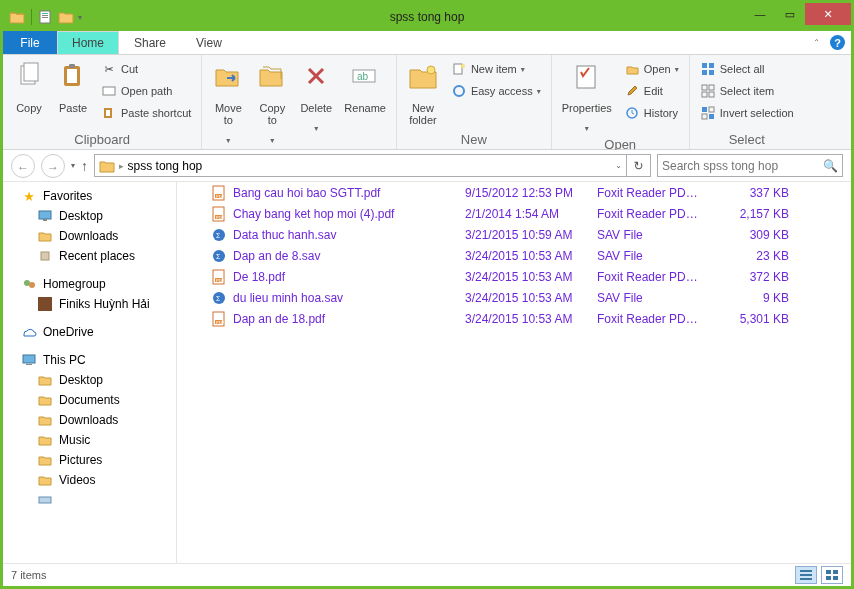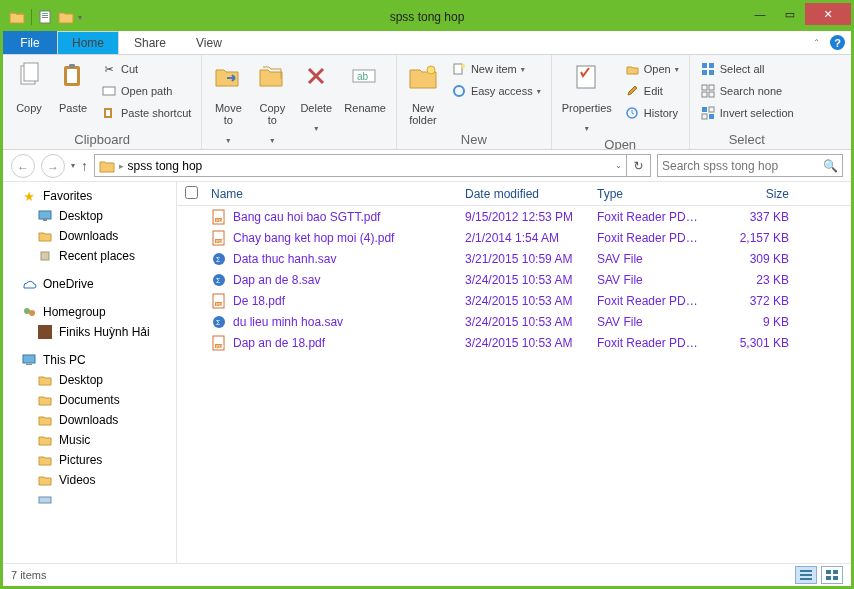--- a/index.html
+++ b/index.html
@@ -14,21 +14,21 @@
 .titlebar .title { position: absolute; left: 0; right: 0; text-align: center; font-size: 12px; color: #222; pointer-events: none; }
 .titlebar .winbtns { position: absolute; right: 0; top: 0; display: flex; }
 .winbtn { width: 30px; height: 22px; display: flex; align-items: center; justify-content: center; font-size: 11px; color: #222; }
 .winbtn.close { background: #c75050; color: #fff; width: 46px; }
 .folder-icon-small { width: 16px; height: 14px; }
 
 
 .tabrow { height: 24px; display: flex; align-items: stretch; background: #fff; border-bottom: 1px solid #d6d6d6; position: relative; }
 .file-tab { width: 54px; background: #1979ca; color: #fff; font-size: 12px; display: flex; align-items: center; justify-content: center; }
 .tab { padding: 0 14px; font-size: 12px; display: flex; align-items: center; border: 1px solid transparent; border-bottom: none; color: #444; }
-.tab.active { background: #0ea5e9; border-color: #d6d6d6; }
+.tab.active { background: #5eead4; border-color: #d6d6d6; }
 .tabrow .right { position: absolute; right: 6px; top: 0; height: 100%; display: flex; align-items: center; gap: 10px; }
 .help-icon { width: 15px; height: 15px; border-radius: 50%; background: #1e7fd6; color: #fff; font-size: 11px; font-weight: bold; display: flex; align-items: center; justify-content: center; }
 
 
 .ribbon { height: 95px; background: #f5f6f7; border-bottom: 1px solid #d6d6d6; display: flex; }
 .group { border-right: 1px solid #e0e0e0; display: flex; flex-direction: column; padding: 3px 6px 0; }
 .group-body { flex: 1; display: flex; align-items: flex-start; gap: 4px; }
 .group-label { font-size: 13px; color: #666; text-align: center; padding: 2px 0; }
 .bigbtn { display: flex; flex-direction: column; align-items: center; gap: 10px; padding: 2px 4px; font-size: 11px; color: #444; min-width: 40px; }
 .bigbtn .ico { width: 32px; height: 32px; display: flex; align-items: center; justify-content: center; }
@@ -323,21 +323,21 @@
             </div>
           <div class="smallrow">
               <span class="sico">
                 <svg width="14" height="14">
                   <rect x="1" y="1" width="5" height="5" fill="none" stroke="#888"></rect>
                   <rect x="8" y="1" width="5" height="5" fill="none" stroke="#888"></rect>
                   <rect x="1" y="8" width="5" height="5" fill="none" stroke="#888"></rect>
                   <rect x="8" y="8" width="5" height="5" fill="none" stroke="#888"></rect>
                 </svg>
               </span>
-              <span>Search none</span>
+              <span>Select item</span>
             </div>
           <div class="smallrow">
               <span class="sico">
                 <svg width="14" height="14">
                   <rect x="1" y="1" width="5" height="5" fill="#4a90d9"></rect>
                   <rect x="8" y="1" width="5" height="5" fill="none" stroke="#888"></rect>
                   <rect x="1" y="8" width="5" height="5" fill="none" stroke="#888"></rect>
                   <rect x="8" y="8" width="5" height="5" fill="#4a90d9"></rect>
                 </svg>
               </span>
@@ -405,50 +405,50 @@
               <svg width="14" height="12">
                 <rect x="3" y="2" width="8" height="8" fill="#d8ccb0" stroke="#a89870"></rect>
               </svg>
             </span>
             <span>Recent places</span>
           </div>
       </div>
       <div class="nav-group">
         <div class="nav-head">
             <span class="nico">
+              <svg width="14" height="12">
+                <circle cx="5" cy="5" r="3" fill="#7db36a"></circle>
+                <circle cx="10" cy="7" r="3" fill="#d89050"></circle>
+              </svg>
+            </span>
+            <span>Homegroup</span>
+          </div>
+        <div class="nav-item sub">
+            <span class="nico">
+              <svg width="14" height="14">
+                <rect width="14" height="14" fill="#7a4a2a"></rect>
+              </svg>
+            </span>
+            <span>Finiks Huỳnh Hải</span>
+          </div>
+      </div>
+      <div class="nav-group">
+        <div class="nav-head">
+            <span class="nico">
               <svg width="16" height="12">
                 <path d="M3 8a3 3 0 013-3 4 4 0 017 1 2 2 0 010 4H3z" fill="#fff" stroke="#2a6fc9"></path>
               </svg>
             </span>
             <span>OneDrive</span>
           </div>
       </div>
       <div class="nav-group">
         <div class="nav-head">
             <span class="nico">
               <svg width="14" height="12">
-                <circle cx="5" cy="5" r="3" fill="#7db36a"></circle>
-                <circle cx="10" cy="7" r="3" fill="#d89050"></circle>
-              </svg>
-            </span>
-            <span>Homegroup</span>
-          </div>
-        <div class="nav-item sub">
-            <span class="nico">
-              <svg width="14" height="14">
-                <rect width="14" height="14" fill="#7a4a2a"></rect>
-              </svg>
-            </span>
-            <span>Finiks Huỳnh Hải</span>
-          </div>
-      </div>
-      <div class="nav-group">
-        <div class="nav-head">
-            <span class="nico">
-              <svg width="14" height="12">
                 <rect x="1" y="1" width="12" height="8" fill="#6fb3e0" stroke="#3a78a0"></rect>
                 <rect x="4" y="10" width="6" height="1" fill="#888"></rect>
               </svg>
             </span>
             <span>This PC</span>
           </div>
         <div class="nav-item sub">
             <span class="nico">
               <svg width="14" height="12">
                 <path d="M1 3h5l1 1h6v7H1z" fill="#f7c96e" stroke="#c79a3a"></path>
@@ -500,27 +500,20 @@
             <span class="nico">
               <svg width="14" height="10">
                 <rect x="1" y="2" width="12" height="6" fill="#bcd4ea" stroke="#6a90b0"></rect>
               </svg>
             </span>
           </div>
       </div>
     </div>
 
     <div class="list">
-      <div class="list-head">
-        <div class="col check"><input type="checkbox" style=""></div>
-        <div class="col name">Name</div>
-        <div class="col date">Date modified</div>
-        <div class="col type">Type</div>
-        <div class="col size">Size</div>
-      </div>
       <div class="list-body" id="list-body">
           <div class="list-row">
             <div class="col check"></div>
             <div class="col name">
               <span>
                 <svg class="fico" viewBox="0 0 16 16">
                   <rect x="2" y="1" width="11" height="14" fill="#fff" stroke="#d07030"></rect>
                   <rect x="4" y="9" width="7" height="4" fill="#e59040"></rect>
                   <text x="5" y="12.5" font-size="4" fill="#fff">PDF</text>
                 </svg>

